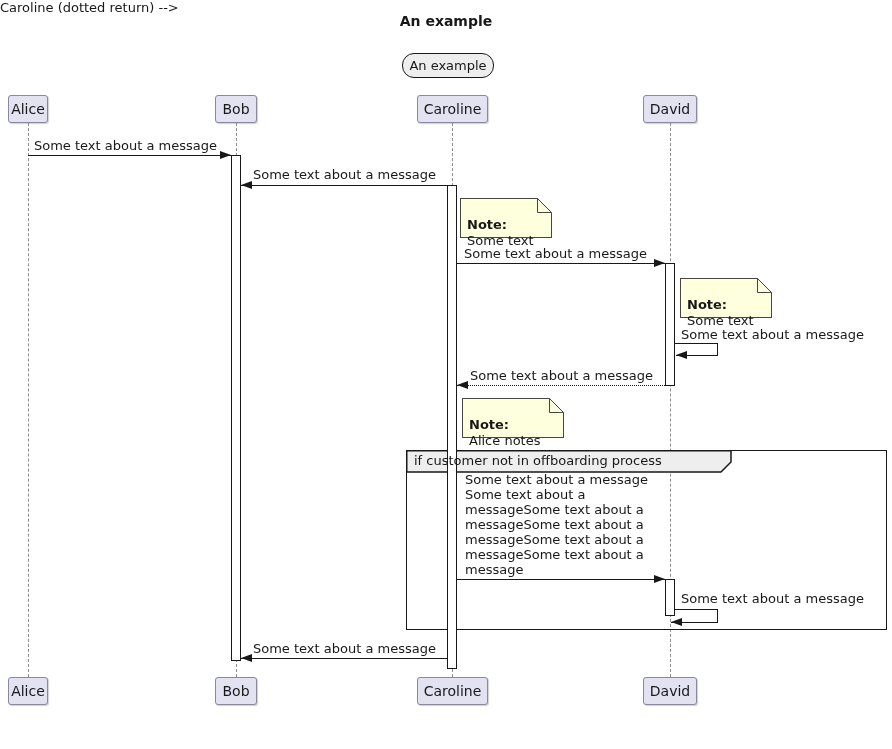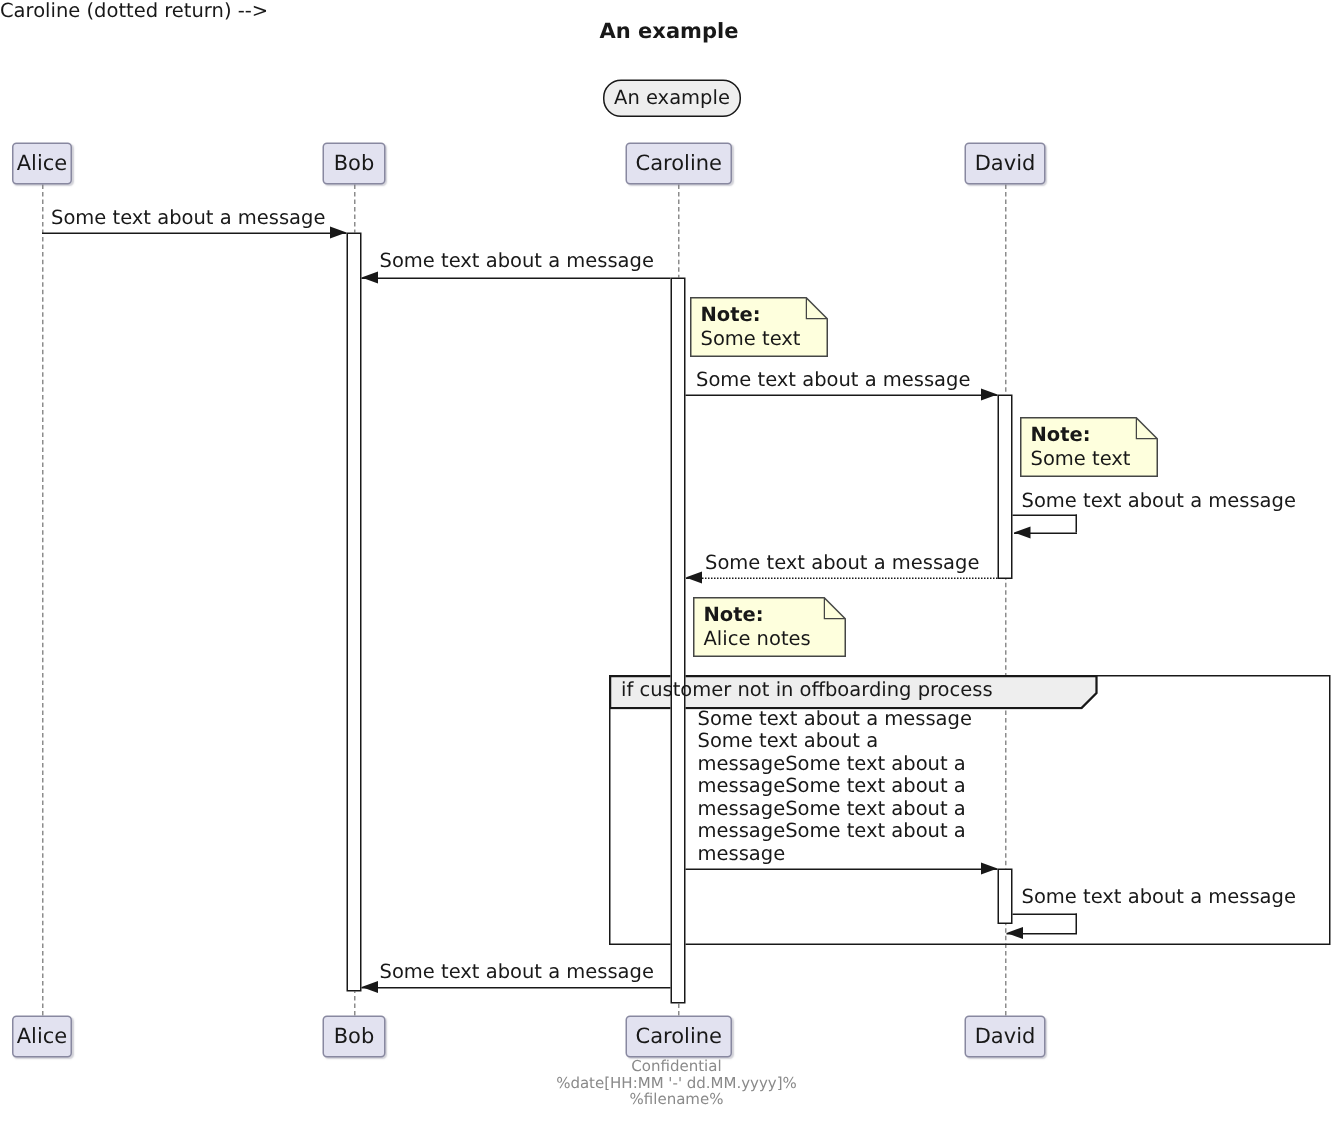--- a/index.html
+++ b/index.html
@@ -10,21 +10,21 @@
   .pbox{position:absolute;height:28px;background:#E2E2F0;border:1px solid #8888a0;border-radius:3px;box-sizing:border-box;display:flex;align-items:center;justify-content:center;font-size:14px;box-shadow:1px 1px 1px rgba(120,120,140,.35)}
   .lifeline{position:absolute;top:123px;height:554px;width:0;border-left:1px dashed #8c8c8c}
   .act{position:absolute;width:10px;background:#ffffff;border:1px solid #181818;box-sizing:border-box;z-index:3}
   .mlabel{position:absolute;white-space:nowrap;line-height:15px;font-size:13px;z-index:4}
   .wrap{white-space:pre-line}
   .mline{position:absolute;height:0;border-top:1px solid #181818;z-index:4}
   .dotted{border-top-style:dotted}
   .vline{position:absolute;width:0;border-left:1px solid #181818;z-index:4}
   .headR{position:absolute;width:0;height:0;border-top:4px solid transparent;border-bottom:4px solid transparent;border-left:11px solid #181818;z-index:4}
   .headL{position:absolute;width:0;height:0;border-top:4px solid transparent;border-bottom:4px solid transparent;border-right:11px solid #181818;z-index:4}
-  .note{position:absolute;background:#FEFFDD;border:1px solid #454645;box-sizing:border-box;padding:4px 6px;line-height:16px;font-size:13px;z-index:5}
+  .note{position:absolute;background:#FEFFDD;border:1px solid #454645;box-sizing:border-box;padding:18px 6px;line-height:16px;font-size:13px;z-index:5}
   .fold{position:absolute;top:-1px;right:-1px;z-index:6}
   .nhead{font-weight:bold}
   .grp{position:absolute;left:406px;top:450px;width:481px;height:180px;border:1.5px solid #181818;box-sizing:border-box;z-index:2}
   .grp-header-svg{position:absolute;left:406px;top:450px;z-index:2}
   .grp-label{position:absolute;left:414px;top:453px;font-weight:normal;font-size:13px;z-index:4;white-space:nowrap}
   .footer{position:absolute;left:451px;top:706px;transform:translateX(-50%);color:#8a8a8a;font-size:10px;line-height:11px;text-align:center;white-space:nowrap}
 </style>
 </head>
 <body>
 
@@ -139,19 +139,14 @@
   <div class="pbox" style="left:417px;top:95px;width:71px">Caroline</div>
   <div class="pbox" style="left:643px;top:95px;width:54px">David</div>
 
   
   <div class="pbox" style="left:8px;top:677px;width:40px">Alice</div>
   <div class="pbox" style="left:215px;top:677px;width:42px">Bob</div>
   <div class="pbox" style="left:417px;top:677px;width:71px">Caroline</div>
   <div class="pbox" style="left:643px;top:677px;width:54px">David</div>
 
   
-  <div class="footer">
-    <div>Confidential</div>
-    <div>%date[HH:MM '-' dd.MM.yyyy]%</div>
-    <div>%filename%</div>
-  </div>
 
 </div>
 
 </body></html>

